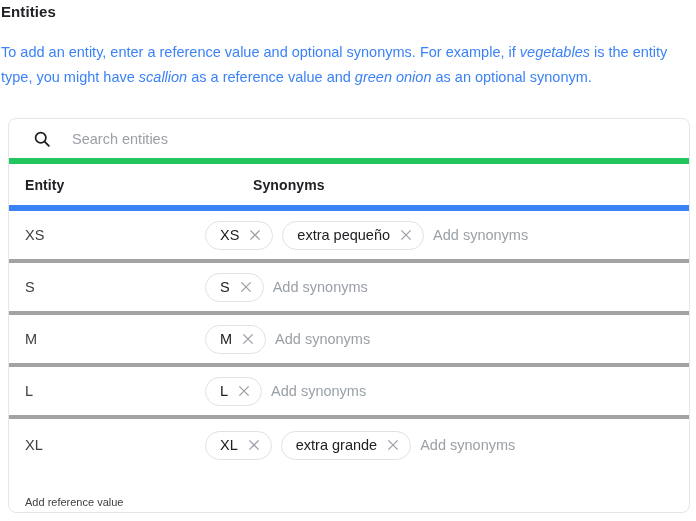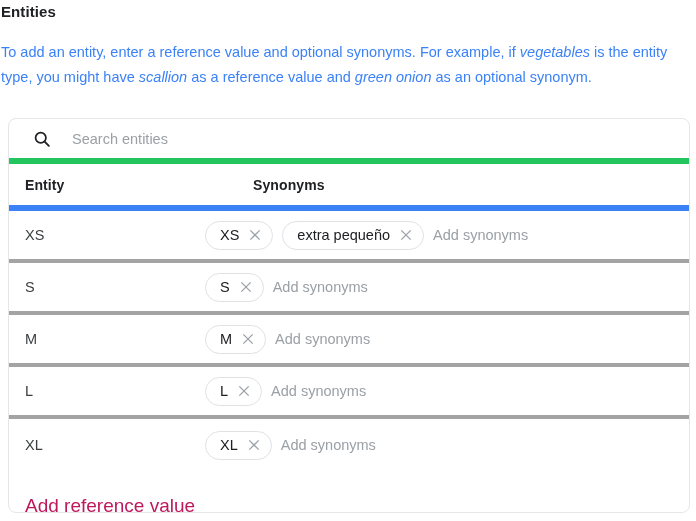--- a/index.html
+++ b/index.html
@@ -174,22 +174,22 @@
     flex: 0 0 auto;
   }
 
   .add-syn {
     color: #9aa0a6;
     font-size: 14.5px;
     white-space: nowrap;
   }
 
   .placeholder-text {
-    color: #be185d;
-    font-size: 19px;
+    color: #404040;
+    font-size: 11px;
     margin-top: 48px;
   }
 
   .last-row {
     min-height: 52px;
   }
 </style>
 </head>
 <body>
 
@@ -274,20 +274,27 @@
                 </svg>
               </span>
               <span class="add-syn">Add synonyms</span>
             </div>
           </div>
           <div class="trow">
             <div class="col-entity"><span class="entity-name">XL</span></div>
             <div class="col-syn">
               <span class="chip">
                 <span class="chip-label">XL</span>
+                <svg class="chip-close" viewBox="0 0 24 24">
+                  <line x1="5" y1="5" x2="19" y2="19" stroke="currentColor" stroke-width="1.9"></line>
+                  <line x1="19" y1="5" x2="5" y2="19" stroke="currentColor" stroke-width="1.9"></line>
+                </svg>
+              </span>
+              <span class="chip">
+                <span class="chip-label">extra grande</span>
                 <svg class="chip-close" viewBox="0 0 24 24">
                   <line x1="5" y1="5" x2="19" y2="19" stroke="currentColor" stroke-width="1.9"></line>
                   <line x1="19" y1="5" x2="5" y2="19" stroke="currentColor" stroke-width="1.9"></line>
                 </svg>
               </span>
               <span class="add-syn">Add synonyms</span>
             </div>
           </div>
         </div>
 

